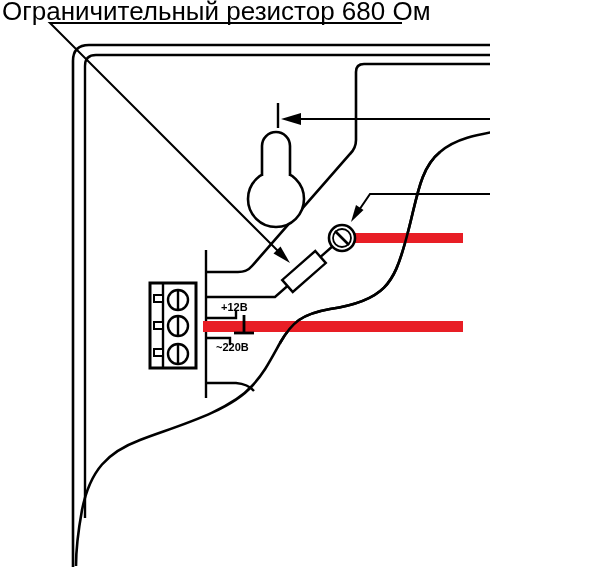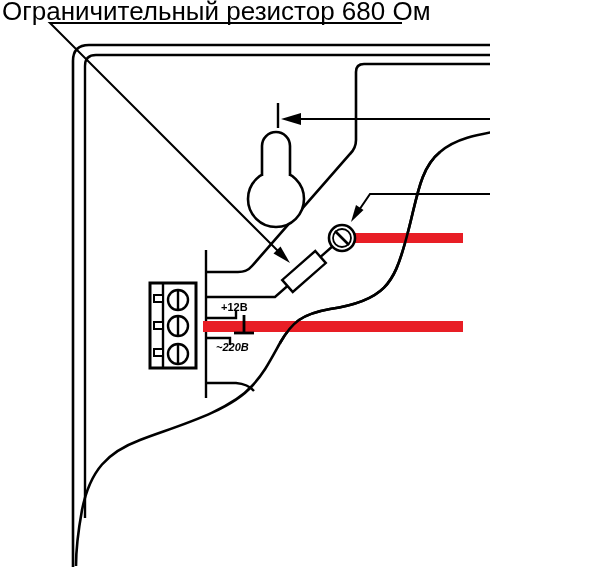--- a/index.html
+++ b/index.html
@@ -91,15 +91,15 @@
       <path d="M556,194 L370,194 L355,216" fill="none" stroke="#000" stroke-width="2"></path>
       <polygon points="351,222 363.5,210 356,205 " fill="#000"></polygon>
     </g>
   </svg>
 
   <div class="lbl lbl-big" style="left:2px;top:-2px;">Ограничительный резистор 680 Ом</div>
 
 
   <div class="lbl lbl-term" style="left:221px;top:300px;">+12В</div>
 
-  <div class="lbl lbl-term" style="left:216px;top:340px;font-style:italic;">~220В</div>
+  <div class="lbl lbl-term" style="left:216px;top:340px;">~220В</div>
 
 </div>
 
 </body></html>

